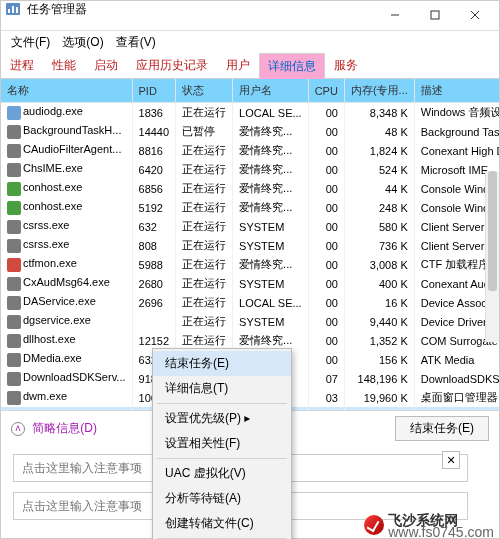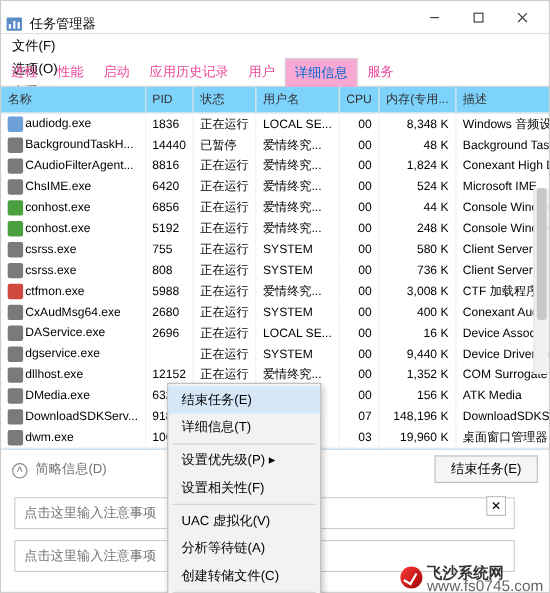--- a/index.html
+++ b/index.html
@@ -1,47 +1,47 @@
 <!DOCTYPE html>
 <html><head>
 <meta charset="utf-8">
 <style>
 * { margin: 0; padding: 0; box-sizing: border-box; font-family: "Microsoft YaHei", "Segoe UI", Tahoma, sans-serif; }
 body { width: 500px; height: 539px; overflow: hidden; position: relative; background: #fff; }
 .window { width: 500px; height: 539px; border: 1px solid #ccc; position: relative; background: #fff; display: flex; flex-direction: column; }
-.titlebar { display: flex; align-items: flex-end; height: 30px; padding: 0 4px; border-bottom: 1px solid #e0e0e0; }
+.titlebar { display: flex; align-items: flex-start; height: 30px; padding: 0 4px; border-bottom: 1px solid #e0e0e0; }
 .titlebar .icon { width: 16px; height: 16px; margin-right: 6px; }
 .titlebar .title { flex: 1; font-size: 12px; color: #000; }
 .winbtn { width: 40px; height: 28px; display: flex; align-items: center; justify-content: center; cursor: pointer; }
 .winbtn svg { stroke: #333; }
-.menubar { display: flex; height: 22px; align-items: flex-start; font-size: 12px; padding: 0 4px; flex-direction: column; }
+.menubar { display: flex; height: 22px; align-items: flex-end; font-size: 12px; padding: 0 4px; }
 .menubar .menuitem { padding: 2px 6px; cursor: pointer; }
 .tabs { display: flex; border-bottom: 1px solid #d0d0d0; font-size: 12px; height: 26px; align-items: flex-end; }
-.tabs .tab { padding: 4px 8px; border: 1px solid transparent; border-bottom: none; cursor: pointer; color: #ec4899; }
+.tabs .tab { padding: 4px 8px; border: 1px solid transparent; border-bottom: none; cursor: pointer; color: #b91c1c; }
 .tabs .tab.active { border-color: #d0d0d0; background: #f9a8d4; position: relative; top: 1px; color: #0066cc; }
 .table-container { flex: 1; overflow: hidden; position: relative; }
 .table { width: 100%; font-size: 11px; border-collapse: collapse; }
 .table th { text-align: left; padding: 4px 6px; border-right: 1px solid #e5e5e5; border-bottom: 1px solid #e5e5e5; font-weight: normal; color: #333; background: #7dd3fc; white-space: nowrap; }
 .table td { padding: 2px 6px; border-right: 1px solid #f0f0f0; white-space: nowrap; color: #000; }
 .table td.num { text-align: right; }
 .table tbody tr.selected td { background: #cce8ff; }
 .rowicon { width: 14px; height: 14px; display: inline-block; vertical-align: middle; margin-right: 2px; background: #6ea0d8; border-radius: 2px; }
 .rowicon.cog { background: #7a7a7a; }
 .rowicon.c { background: #4aa03f; }
 .rowicon.flag { background: #d04a3f; }
 .footer { border-top: 1px solid #d8d8d8; display: flex; align-items: center; padding: 6px 10px; font-size: 12px; height: 36px; }
-.footer .brief { flex: 1; color: #737373; cursor: pointer; }
+.footer .brief { flex: 1; color: #a21caf; cursor: pointer; }
 .footer .brief .chev { display: inline-block; border: 1px solid #888; border-radius: 50%; width: 14px; height: 14px; line-height: 12px; text-align: center; font-size: 10px; margin-right: 4px; }
 .endtask { padding: 3px 14px; border: 1px solid #bbb; background: #f5f5f5; font-size: 12px; cursor: pointer; }
 .context-menu { position: absolute; left: 152px; top: 348px; width: 140px; background: #f2f2f2; border: 1px solid #bcbcbc; box-shadow: 2px 3px 6px rgba(0,0,0,0.25); font-size: 12px; padding: 2px 0; z-index: 50; }
 .context-menu .mitem { padding: 4px 12px; cursor: pointer; color: #000; }
 .context-menu .mitem.highlight { background: #d6e8f7; }
 .context-menu .sep { border-top: 1px solid #d0d0d0; margin: 2px 4px; }
 .inputs { padding: 8px 12px; }
-.inputs input { width: 96%; padding: 6px 8px; margin-bottom: 10px; border: 1px solid #ccc; font-size: 12px; color: #0f766e; font-family: Liberation Serif, serif; }
+.inputs input { width: 96%; padding: 6px 8px; margin-bottom: 10px; border: 1px solid #ccc; font-size: 12px; color: #0f766e; }
 .watermark { position: absolute; right: 6px; bottom: 2px; font-size: 12px; color: #333; display: flex; align-items: center; z-index: 60; }
 .watermark .wicon { width: 20px; height: 20px; background: linear-gradient(135deg,#ff3b3b,#a00000); border-radius: 50%; margin-right: 4px; position: relative; }
 .watermark .wicon::after { content:""; position:absolute; left:5px; top:4px; width:6px; height:10px; border:2px solid #fff; border-left:0; border-top:0; transform: rotate(30deg); }
 .watermark .wtext .t1 { font-size: 14px; font-weight: bold; line-height: 14px; }
 .watermark .wtext .t2 { font-size: 14px; color: #666; line-height: 10px; }
 .closebtn-sm { position: absolute; right: 40px; bottom: 70px; width: 18px; height: 18px; border:1px solid #bbb; background:#fff; display:flex; align-items:center; justify-content:center; font-size:11px; cursor:pointer; z-index:55; }
 .scrollhint { position:absolute; right:0; top:92px; width:14px; bottom:68px; background:#f1f1f1; border-left:1px solid #e0e0e0; }
 .scrollhint .thumb { position:absolute; top:0; left:2px; right:2px; height:120px; background:#c8c8c8; border-radius:3px; }
 </style>
 </head>
@@ -156,21 +156,21 @@
             <td><span class="rowicon c"></span>conhost.exe</td>
             <td>5192</td>
             <td>正在运行</td>
             <td>爱情终究...</td>
             <td class="num">00</td>
             <td class="num">248 K</td>
             <td>Console Window Host</td>
           </tr>
           <tr>
             <td><span class="rowicon cog"></span>csrss.exe</td>
-            <td>755</td>
+            <td>632</td>
             <td>正在运行</td>
             <td>SYSTEM</td>
             <td class="num">00</td>
             <td class="num">580 K</td>
             <td>Client Server Runtime ...</td>
           </tr>
           <tr>
             <td><span class="rowicon cog"></span>csrss.exe</td>
             <td>808</td>
             <td>正在运行</td>

